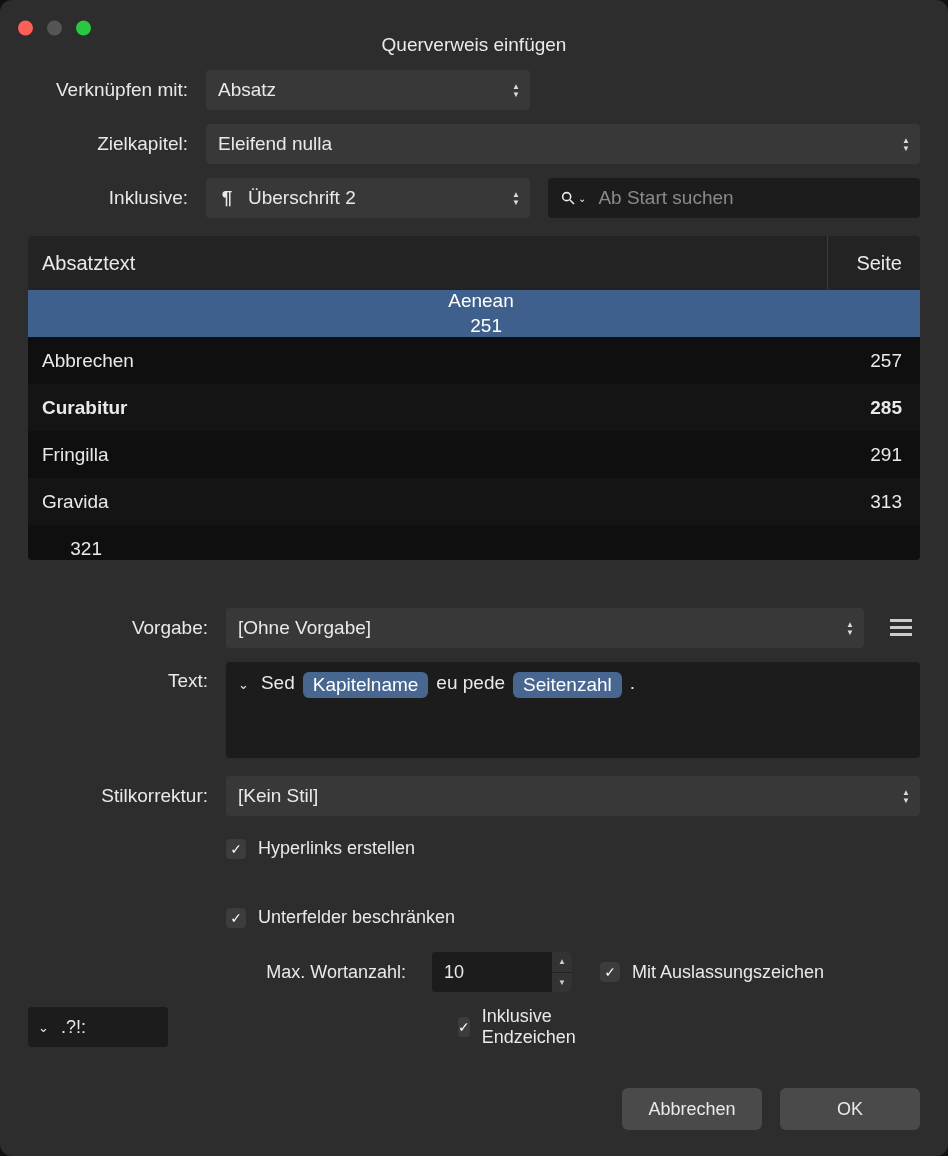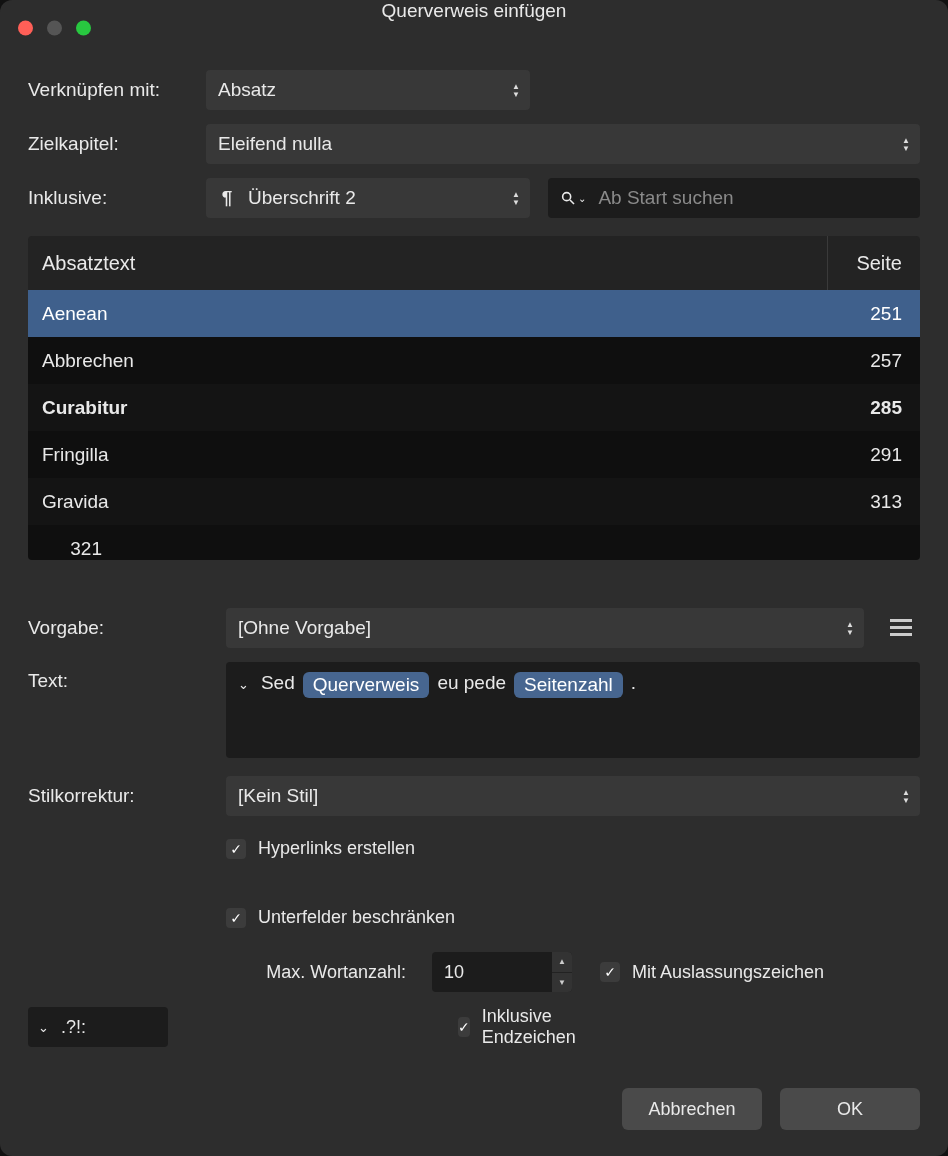--- a/index.html
+++ b/index.html
@@ -29,21 +29,21 @@
     width: 948px; height: 1156px;
     background: var(--bg);
     border-radius: 12px;
     padding: 0;
     color: var(--text);
   }
   .titlebar {
     height: 56px;
     position: relative;
     display: flex;
-    align-items: flex-start;
+    align-items: flex-end;
     justify-content: center;
   }
   .traffic {
     position: absolute;
     left: 18px; top: 50%; transform: translateY(-50%);
     display: flex; gap: 14px;
   }
   .tl {
     width: 15px; height: 15px; border-radius: 50%;
   }
@@ -51,21 +51,21 @@
   .tl.grey { background: #555; }
   .tl.green { background: #28c840; }
   .title { font-size: 19px; color: var(--text); font-weight: 400; }
   .body {
     padding: 14px 28px 0 28px;
   }
   .row {
     display: flex; align-items: center; gap: 18px; margin-bottom: 14px;
   }
   .label {
-    width: 160px; font-size: 19px; color: var(--text);
+    width: 160px; text-align: right; font-size: 19px; color: var(--text);
   }
   .dropdown {
     position: relative;
     background: var(--field);
     border-radius: 4px;
     height: 40px;
     display: flex; align-items: center;
     padding: 0 34px 0 12px;
     font-size: 19px;
     color: var(--text);
@@ -110,21 +110,21 @@
     height: 54px; align-items: center;
   }
   .thead .c-text { flex:1; padding-left: 14px; border-right: 1px solid #3a3a3a; height:100%; display:flex; align-items:center; }
   .thead .c-page { width: 92px; text-align: right; padding-right: 18px; height:100%; display:flex; align-items:center; justify-content:flex-end; }
   .tbody { flex:1; overflow: hidden; }
   .trow {
     display: flex; height: 47px; align-items: center; font-size: 19px;
   }
   .trow .c-text { flex:1; padding-left: 14px; }
   .trow .c-page { width: 92px; text-align: right; padding-right: 18px; }
-  .trow.selected { background: var(--blue); color: #fff; }
+  .trow.selected { background: var(--blue); color: #fff; flex-direction: column; }
 
   .lower {
     margin-top: 48px;
   }
   .lower .label { width: 180px; }
   .wide-drop { flex:1;text-align:center; }
   .hamburger {
     width: 38px; height: 38px; display:flex; align-items:center; justify-content:center;
     color: #ccc;
   }
@@ -300,21 +300,21 @@
             <rect y="14" width="22" height="3" fill="#ccc"></rect>
           </svg>
         </div>
       </div>
 
       <div class="row" style="align-items:flex-start;">
         <div class="label" style="padding-top:8px;">Text:</div>
         <div class="textbox">
           <span class="chevdown">⌄</span>
           <span>Sed</span>
-          <span class="pill">Querverweis</span>
+          <span class="pill">Kapitelname</span>
           <span>eu pede</span>
           <span class="pill">Seitenzahl</span>
           <span>.</span>
         </div>
       </div>
 
       <div class="row" style="margin-top:18px;">
         <div class="label">Stilkorrektur:</div>
         <div class="dropdown wide-drop">
           <span>[Kein Stil]</span>

